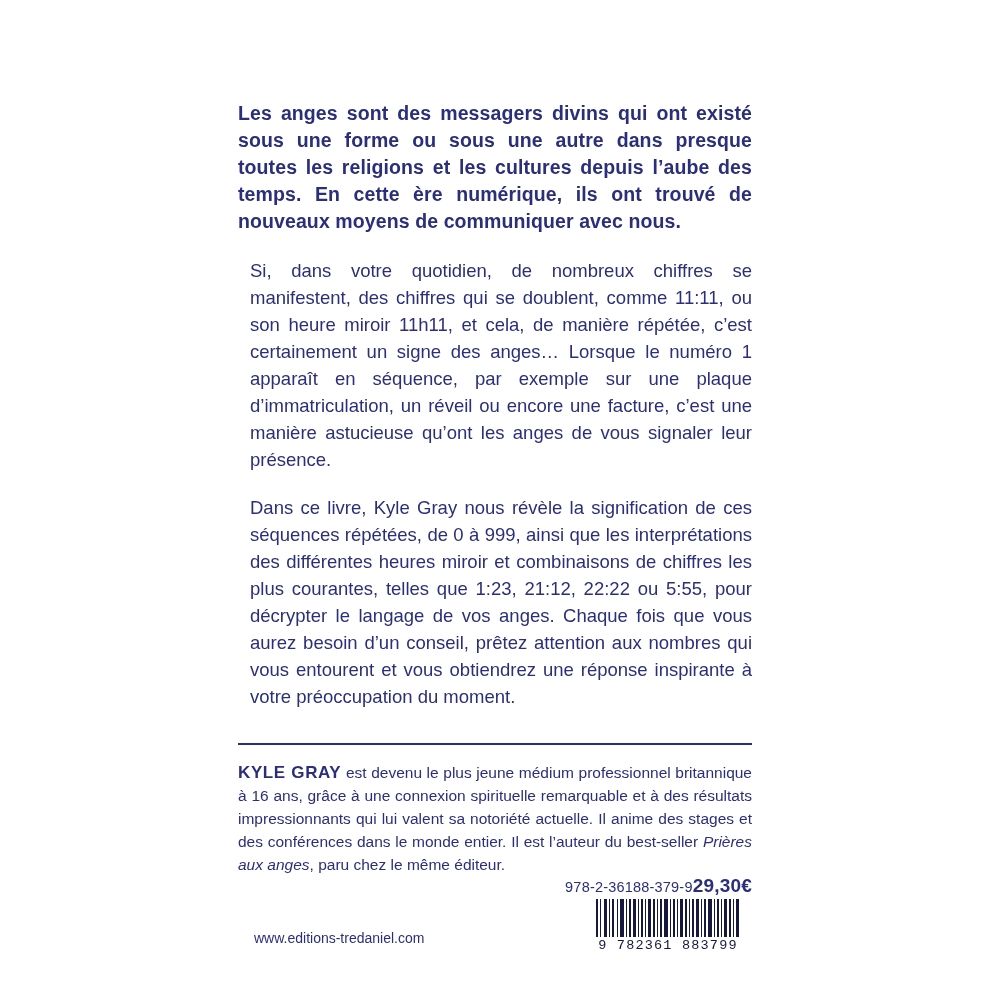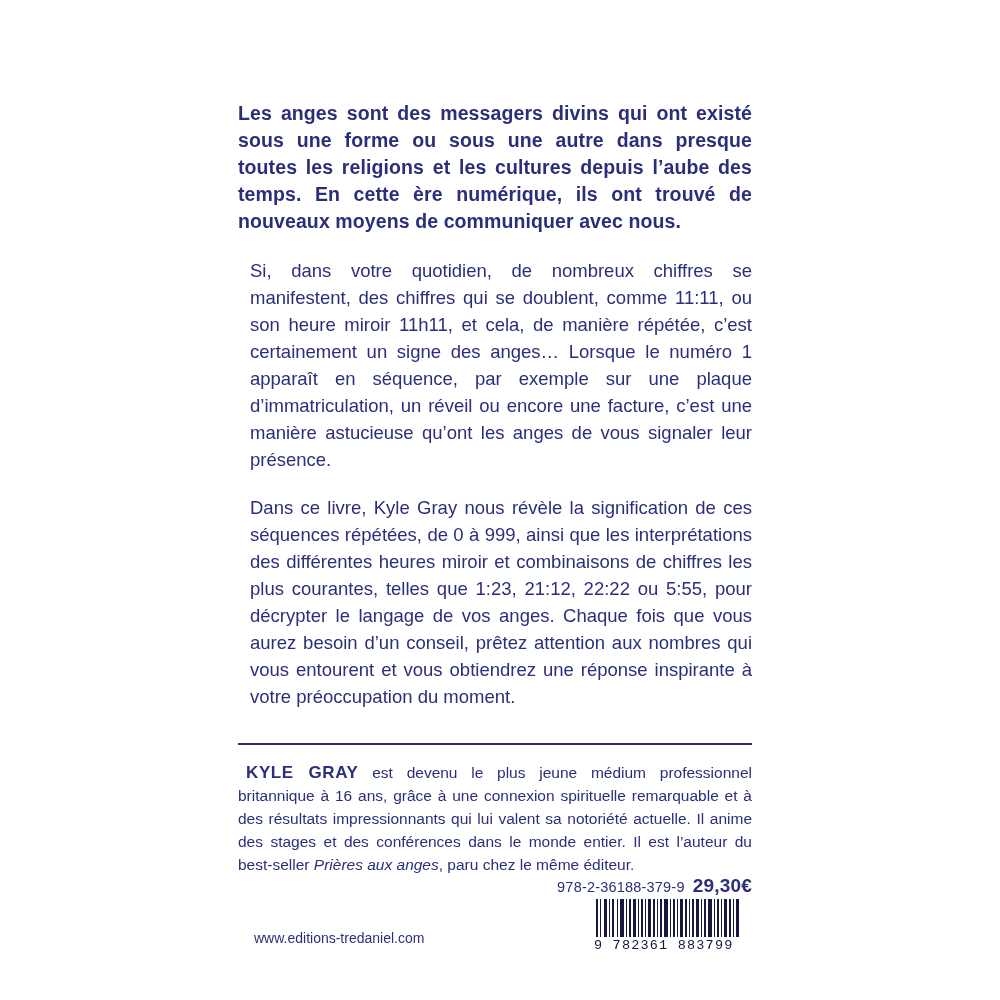--- a/index.html
+++ b/index.html
@@ -52,39 +52,38 @@
     margin: 0;
     font-size: 15.5px;
     line-height: 23px;
     text-align: justify;
     color: #2b2f7a;
   }
   .bio-name {
     font-weight: bold;
     font-size: 17px;
     letter-spacing: 0.6px;
-    margin-left: 8px;
   }
   .bio-italic {
     font-style: italic;
   }
   .footer {
     position: absolute;
     left: 238px;
     top: 875px;
     width: 514px;
     height: 80px;
   }
   .isbn-line {
     position: absolute;
     right: 0;
     top: 0;
     display: flex;
     align-items: baseline;
-    gap: 8px;
+    gap: 0;
   }
   .isbn-text {
     font-size: 14.5px;
     color: #2b2f7a;
     letter-spacing: 0.2px;
   }
   .price {
     font-size: 19px;
     font-weight: bold;
     color: #2b2f7a;
@@ -117,20 +116,21 @@
     bottom: 0;
     background: #16183f;
     display: block;
   }
   .barcode-digits {
     margin-top: 1px;
     font-family: "Liberation Mono", monospace;
     font-size: 13.5px;
     letter-spacing: 1.2px;
     color: #16183f;
+    text-align: center;
     white-space: nowrap;
   }
 </style>
 </head>
 <body>
 
 <div class="page">
 
   <div class="content">
 

